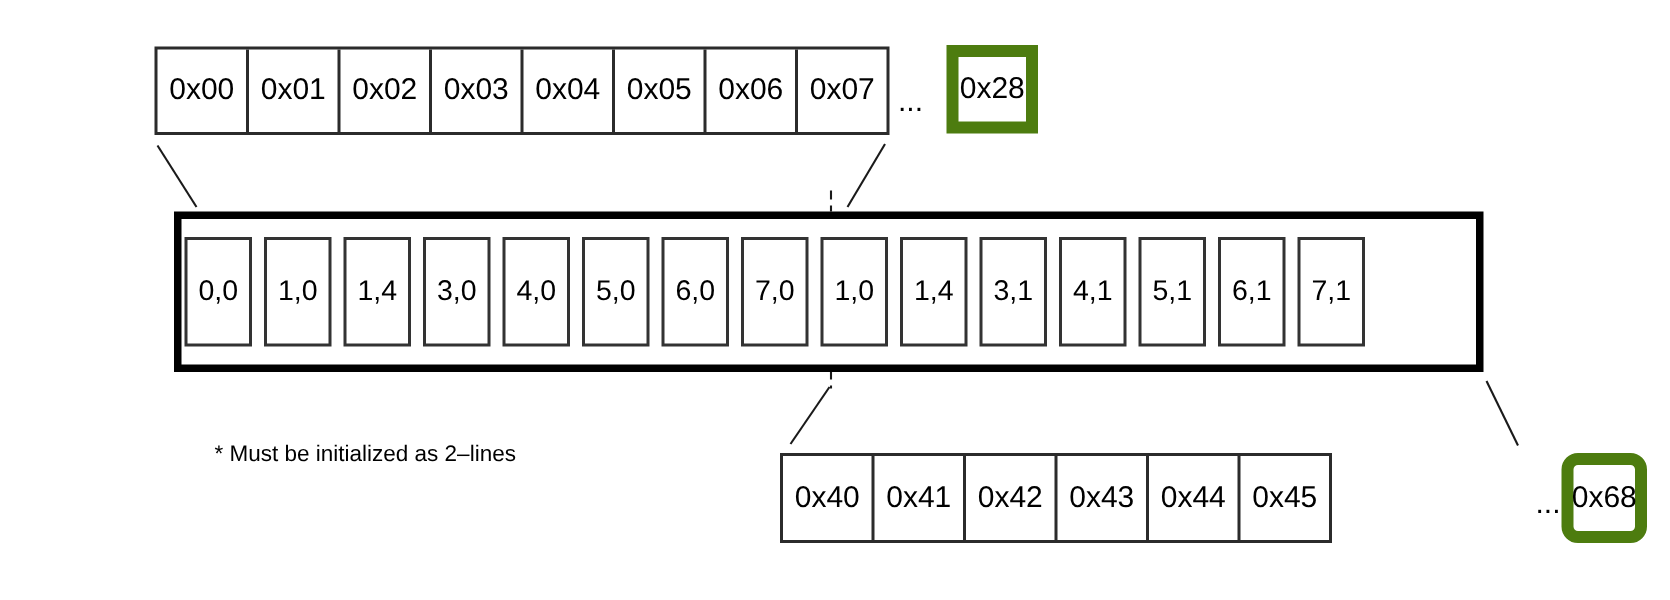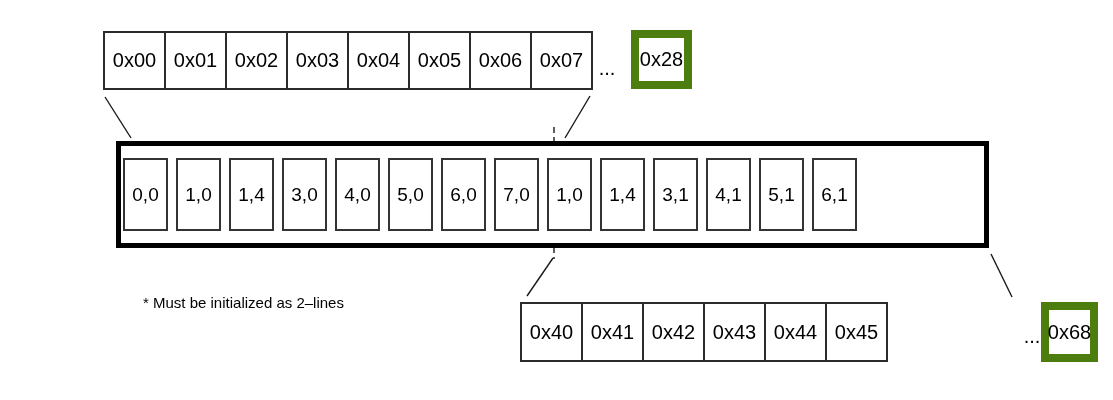--- a/index.html
+++ b/index.html
@@ -44,21 +44,21 @@
     position: absolute;
     border: 8px solid #4d7c0f;
     box-sizing: border-box;
     display: flex;
     align-items: center;
     justify-content: center;
     font-size: 20px;
     background: #fff;
   }
   .sq-top    { left: 583px;  top: 30px;  width: 61px; height: 59px; }
-  .sq-bottom { left: 993px; top: 302px; width: 57px; height: 60px; }
+  .sq-bottom { left: 993px; top: 302px; width: 57px; height: 60px; border-radius: 11px; }
   
   .dots {
     position: absolute;
     width: 30px;
     text-align: center;
     font-size: 20px;
     line-height: 20px;
   }
   .dots-top    { left: 544px; top: 58px;  }
   .dots-bottom { left: 969px; top: 326px; }
@@ -132,20 +132,21 @@
       <div class="lcell">4,0</div>
       <div class="lcell">5,0</div>
       <div class="lcell">6,0</div>
       <div class="lcell">7,0</div>
       <div class="lcell">1,0</div>
       <div class="lcell">1,4</div>
       <div class="lcell">3,1</div>
       <div class="lcell">4,1</div>
       <div class="lcell">5,1</div>
       <div class="lcell">6,1</div>
+      <div class="lcell">7,1</div>
     </div>
 
   <div class="footnote">* Must be initialized as 2–lines</div>
 
   <div class="addr-strip strip-bottom">
       <div class="acell">0x40</div>
       <div class="acell">0x41</div>
       <div class="acell">0x42</div>
       <div class="acell">0x43</div>
       <div class="acell">0x44</div>

